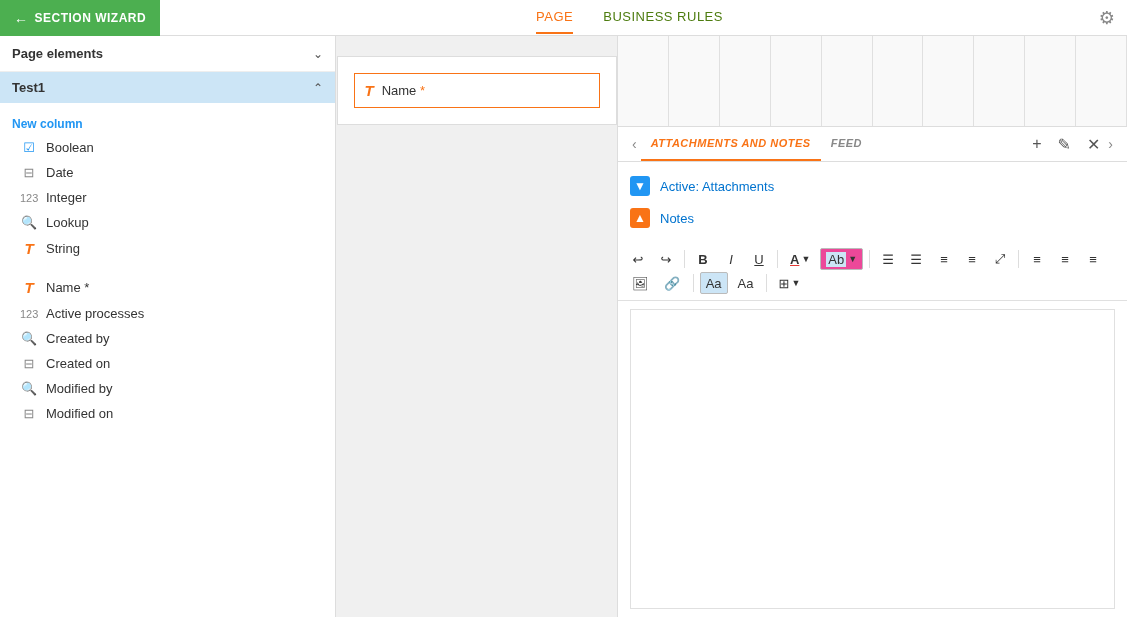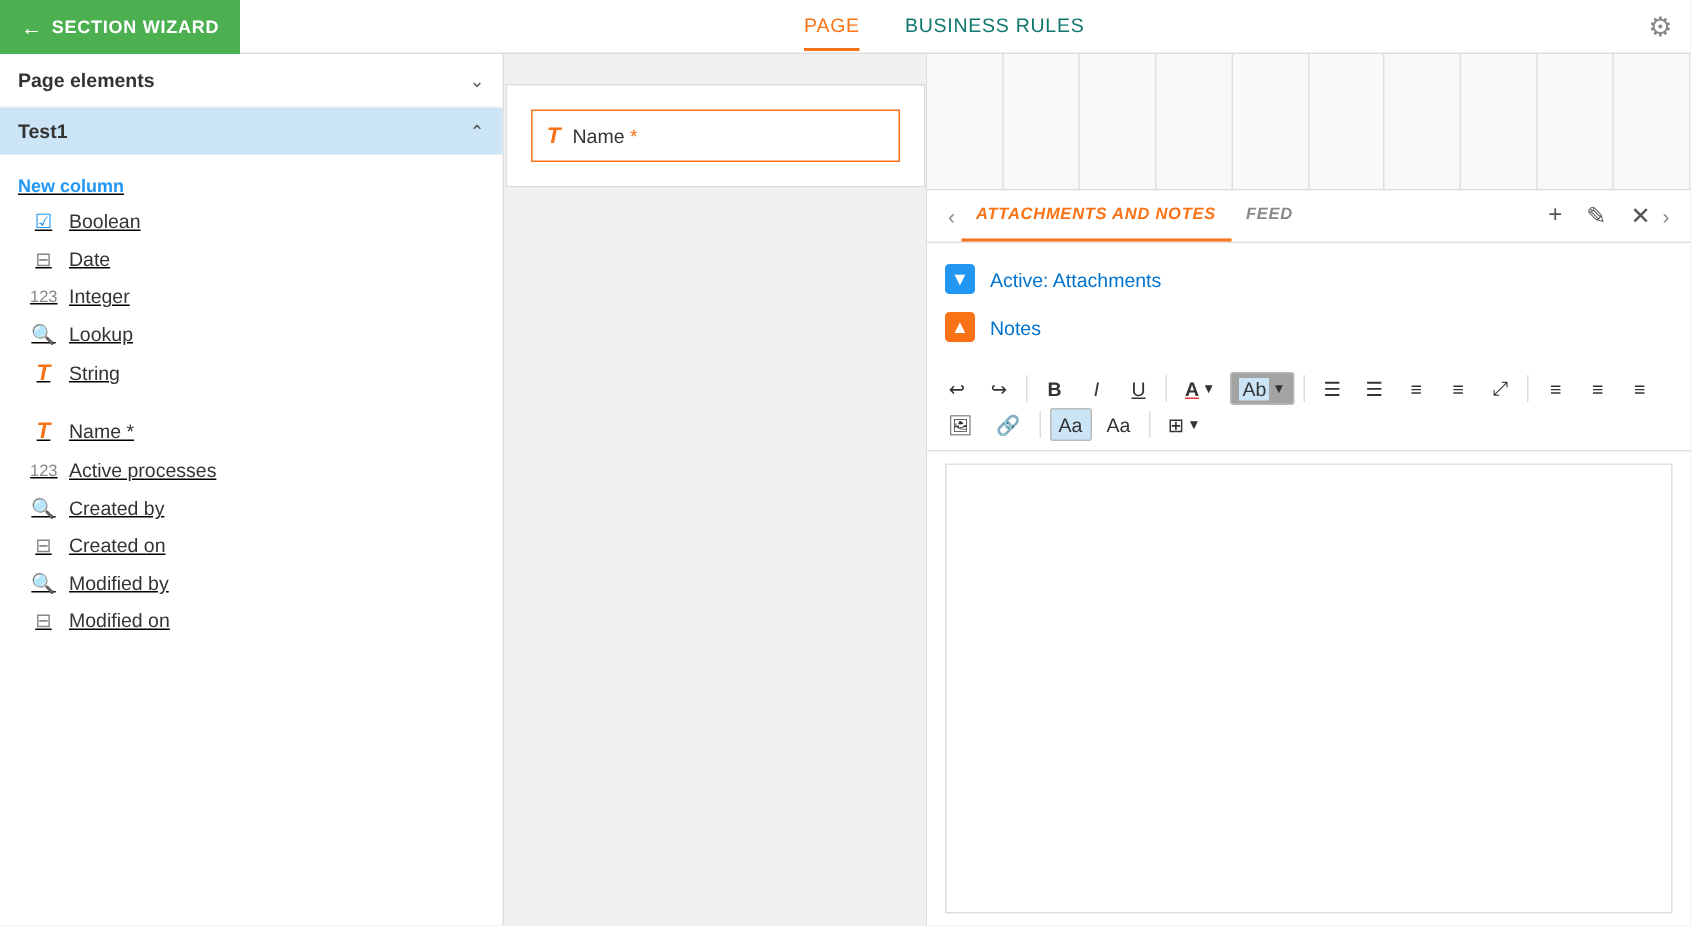--- a/index.html
+++ b/index.html
@@ -32,21 +32,21 @@
     .section-wizard-btn .arrow { font-size: 14px; }
     .top-tabs {
       display: flex;
       align-items: center;
       flex: 1;
       justify-content: center;
       gap: 30px;
     }
     .top-tab {
       font-size: 13px;
-      color: #0f766e;
+      color: #4d7c0f;
       cursor: pointer;
       padding: 8px 0;
       border-bottom: 2px solid transparent;
       text-transform: uppercase;
       letter-spacing: 0.5px;
     }
     .top-tab.active {
       color: #f97316;
       border-bottom: 2px solid #f97316;
     }
@@ -82,21 +82,20 @@
       border-bottom: 1px solid #eee;
       cursor: pointer;
     }
     .sidebar-header-label {
       font-size: 13px;
       font-weight: 600;
       color: #333;
     }
     .sidebar-section {
       padding: 6px 0;
-      text-decoration: underline;
     }
     .sidebar-section-item {
       display: flex;
       align-items: center;
       padding: 5px 20px;
       gap: 8px;
       cursor: grab;
     }
     .sidebar-section-header {
       padding: 8px 12px 4px 12px;
@@ -286,21 +285,21 @@
       font-size: 13px;
       color: #333;
       padding: 2px 5px;
       border-radius: 2px;
       display: flex;
       align-items: center;
       justify-content: center;
       min-width: 24px;
       height: 22px;
     }
-    .rte-btn.active { background: #a3a3a3; border-color: #bbb; }
+    .rte-btn.active { background: #ec4899; border-color: #bbb; }
     .rte-btn.bold { font-weight: bold; }
     .rte-btn.italic { font-style: italic; }
     .rte-btn.underline { text-decoration: underline; }
     .rte-btn.dropdown { gap: 2px; }
     .rte-separator { width: 1px; height: 18px; background: #ddd; margin: 0 2px; }
     .rte-area {
       flex: 1;
       background: #fff;
       border: 1px solid #e0e0e0;
       margin: 8px 12px;

